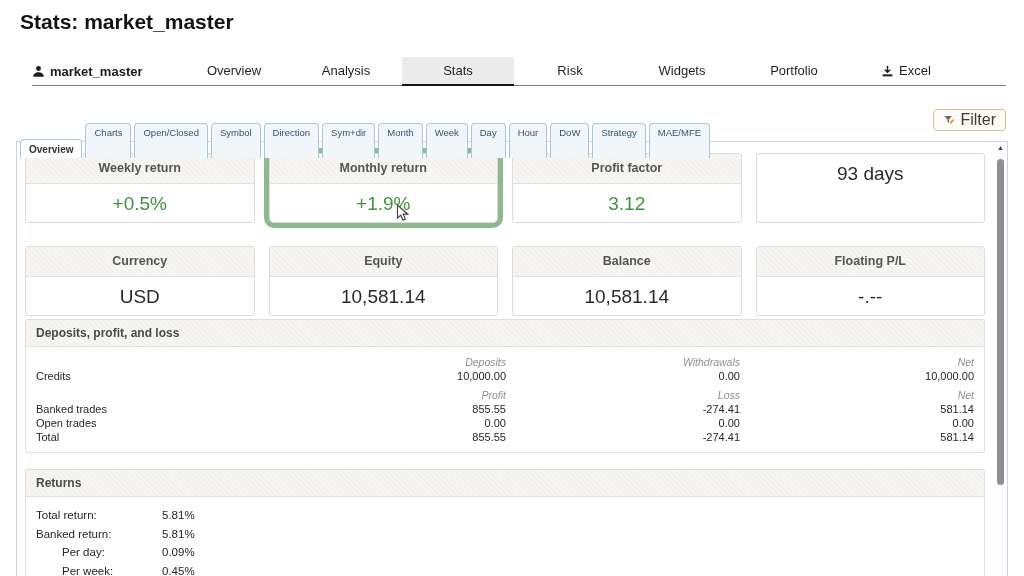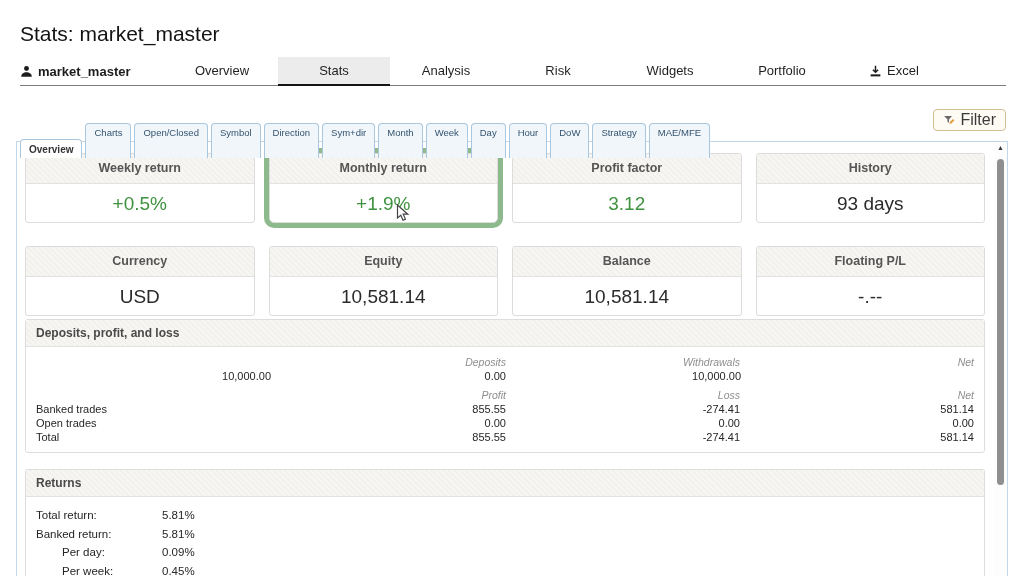--- a/index.html
+++ b/index.html
@@ -1,23 +1,23 @@
 <!DOCTYPE html>
 <html><head>
 <meta charset="utf-8">
 <style>
   * { margin:0; padding:0; box-sizing:border-box; }
   html,body { width:1024px; height:576px; overflow:hidden; background:#fff;
               font-family:"Liberation Sans", sans-serif; color:#222; }
 
   
-  .page-title { position:absolute; top:22px; left:20px; font-size:21px; font-weight:400; color:#141414; }
-
-  
-  .main-nav { position:absolute; top:57px; left:20px; right:18px; height:29px;
+  .page-title { position:absolute; top:10px; left:20px; font-size:21px; font-weight:700; color:#141414; }
+
+  
+  .main-nav { position:absolute; top:57px; left:32px; right:18px; height:29px;
               border-bottom:1px solid #7d7d7d; display:flex; align-items:stretch; }
   .nav-account { width:146px; display:flex; align-items:center; gap:5px;
                  font-size:13px; font-weight:700; color:#1c1c1c; }
   .nav-account svg { width:13px; height:13px; }
   .nav-tab { width:112px; text-align:center; line-height:28px; font-size:13px; color:#1f1f1f;
              cursor:pointer; position:relative; display:flex; align-items:center; justify-content:center; gap:5px; }
   .nav-tab.active { background:#ececec; }
   .nav-tab.active::after { content:""; position:absolute; left:0; right:0; bottom:-1px; height:2px; background:#141414; }
   .nav-tab svg { width:13px; height:13px; }
 
@@ -91,25 +91,25 @@
     <svg viewBox="0 0 16 16">
         <circle cx="8" cy="4.3" r="3" fill="#1c1c1c"></circle>
         <path d="M1.5 14.5c0-3.7 3-5.6 6.5-5.6s6.5 1.9 6.5 5.6z" fill="#1c1c1c"></path>
       </svg>
     <span>market_master</span>
   </div>
   <div id="nav-tabs" style="display:flex;">
       <div class="nav-tab">
         <span>Overview</span>
       </div>
+      <div class="nav-tab">
+        <span>Analysis</span>
+      </div>
       <div class="nav-tab active">
         <span>Stats</span>
-      </div>
-      <div class="nav-tab">
-        <span>Analysis</span>
       </div>
       <div class="nav-tab">
         <span>Risk</span>
       </div>
       <div class="nav-tab">
         <span>Widgets</span>
       </div>
       <div class="nav-tab">
         <span>Portfolio</span>
       </div>
@@ -155,21 +155,20 @@
       </div>
       <div class="card highlighted">
         <div class="card-header">Monthly return</div>
         <div class="card-value" style="color: rgb(63, 146, 63);">+1.9%</div>
       </div>
       <div class="card">
         <div class="card-header">Profit factor</div>
         <div class="card-value" style="color: rgb(63, 146, 63);">3.12</div>
       </div>
       <div class="card">
-        <div class="card-header">History</div>
         <div class="card-value" style="color: rgb(43, 43, 43);">93 days</div>
       </div>
       <div class="card">
         <div class="card-header">Currency</div>
         <div class="card-value" style="color: rgb(43, 43, 43);">USD</div>
       </div>
       <div class="card">
         <div class="card-header">Equity</div>
         <div class="card-value" style="color: rgb(43, 43, 43);">10,581.14</div>
       </div>
@@ -186,20 +185,21 @@
   <section class="section section-deposits">
     <div class="section-header">Deposits, profit, and loss</div>
     <div class="pl-table" id="pl-table">
         <div class="pl-row">
           <div class="pl-label"></div>
           <div class="pl-cell hdr">Deposits</div>
           <div class="pl-cell hdr">Withdrawals</div>
           <div class="pl-cell hdr">Net</div>
         </div>
         <div class="pl-row">
+          <div class="pl-label">Credits</div>
           <div class="pl-cell">10,000.00</div>
           <div class="pl-cell">0.00</div>
           <div class="pl-cell">10,000.00</div>
         </div>
         <div class="pl-gap"></div>
         <div class="pl-row">
           <div class="pl-label"></div>
           <div class="pl-cell hdr">Profit</div>
           <div class="pl-cell hdr">Loss</div>
           <div class="pl-cell hdr">Net</div>

